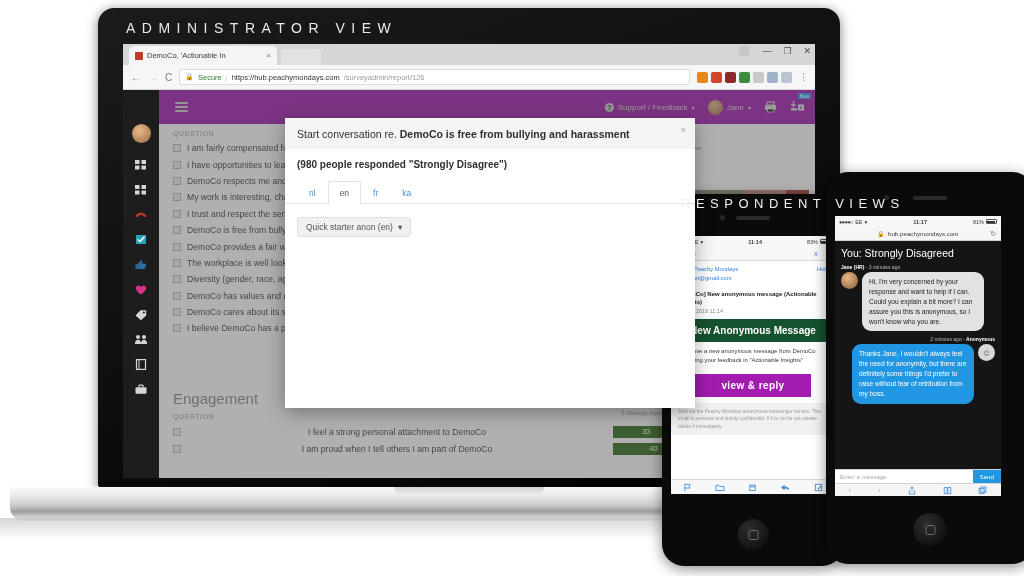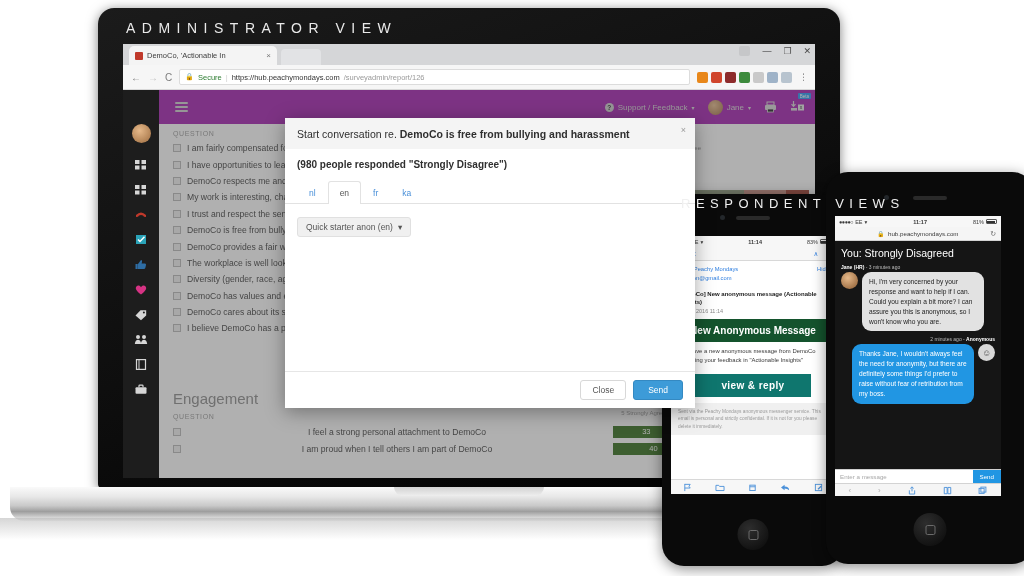--- a/index.html
+++ b/index.html
@@ -240,21 +240,21 @@
   .mail-meta .lnk { color: #2f7fe0; }
   .mail-subject { padding: 4px 6px 0; font-size: 6px; font-weight: bold; color: #222; line-height: 1.45; }
   .mail-date { padding: 1px 6px 5px; font-size: 5.5px; color: #8a8a8a; }
   .mail-banner {
     background: #14532d; color: #fff; text-align: center;
     font-size: 10px; font-weight: bold; padding: 6px 4px; white-space: nowrap; overflow: hidden;
   }
   .mail-body { padding: 5px 7px; font-size: 5.9px; color: #3a3a3a; line-height: 1.55; }
   .mail-cta {
     margin: 4px auto 6px; display: block; width: 116px; text-align: center;
-    background: #0f766e; color: #fff; font-size: 10px; font-weight: bold;
+    background: #a21caf; color: #fff; font-size: 10px; font-weight: bold;
     padding: 6px 0; letter-spacing: .4px;
   }
   .mail-disclaim {
     background: #f0f0f0; padding: 5px 7px; font-size: 4.8px; color: #9a9a9a; line-height: 1.5;
   }
   .mail-toolbar {
     position: absolute; left: 0; right: 0; bottom: 0; height: 15px;
     background: #f7f7f7; border-top: .6px solid #d8d8d8;
     display: flex; align-items: center; justify-content: space-around; color: #2f7fe0;
   }
@@ -553,24 +553,20 @@
           <div class="lang-tab active">en</div>
           <div class="lang-tab">fr</div>
           <div class="lang-tab">ka</div>
         </div>
       <div class="qst-row">
         <span class="qst-btn">
           <span>Quick starter anon (en)</span>
           <span>▾</span>
         </span>
       </div>
-      <div class="modal-foot">
-        <span class="btn-close">Close</span>
-        <span class="btn-send">Send</span>
-      </div>
     </div>
   </div>
 
   <div id="laptop-base"></div>
   <div id="laptop-notch"></div>
   <div id="laptop-shadow"></div>
 </div>
 
 <div class="phone" id="phone1">
   <div class="phone-speaker" style="top:22px;width:34px;height:4px"></div>

